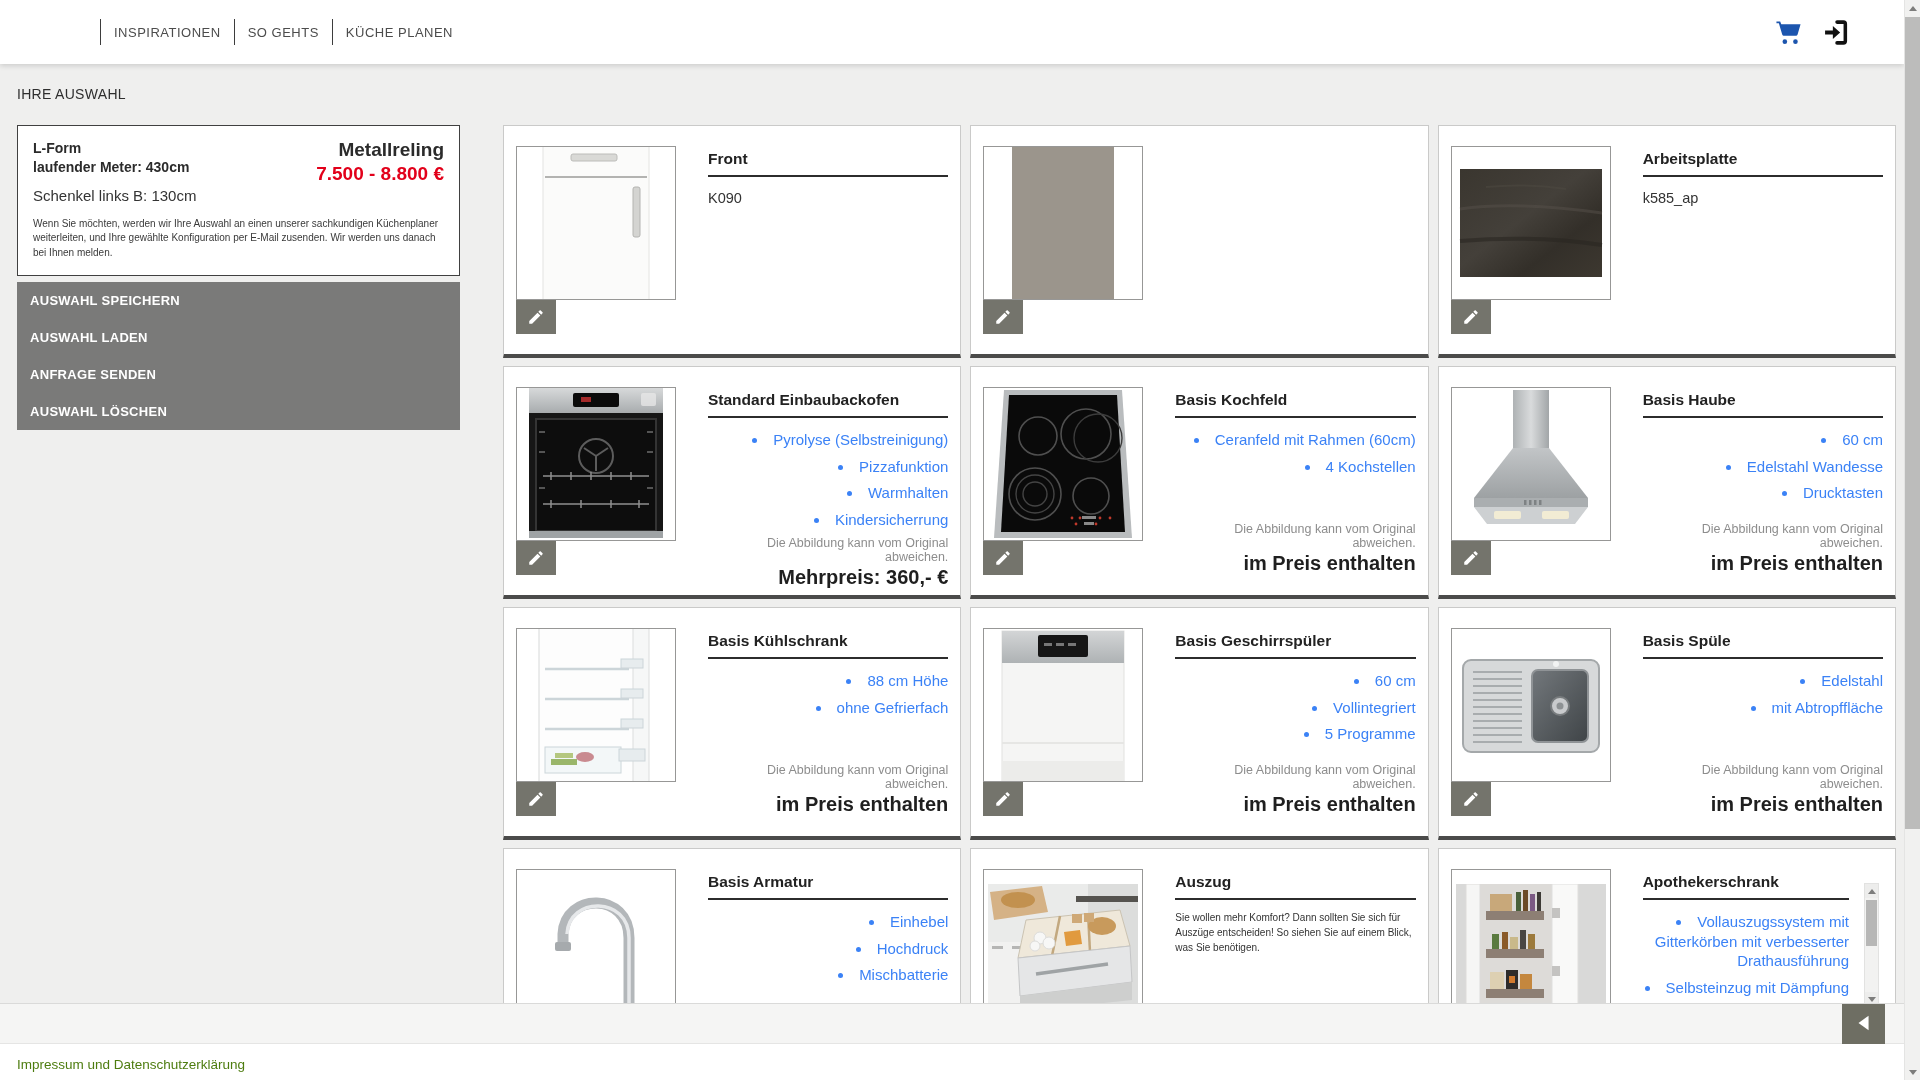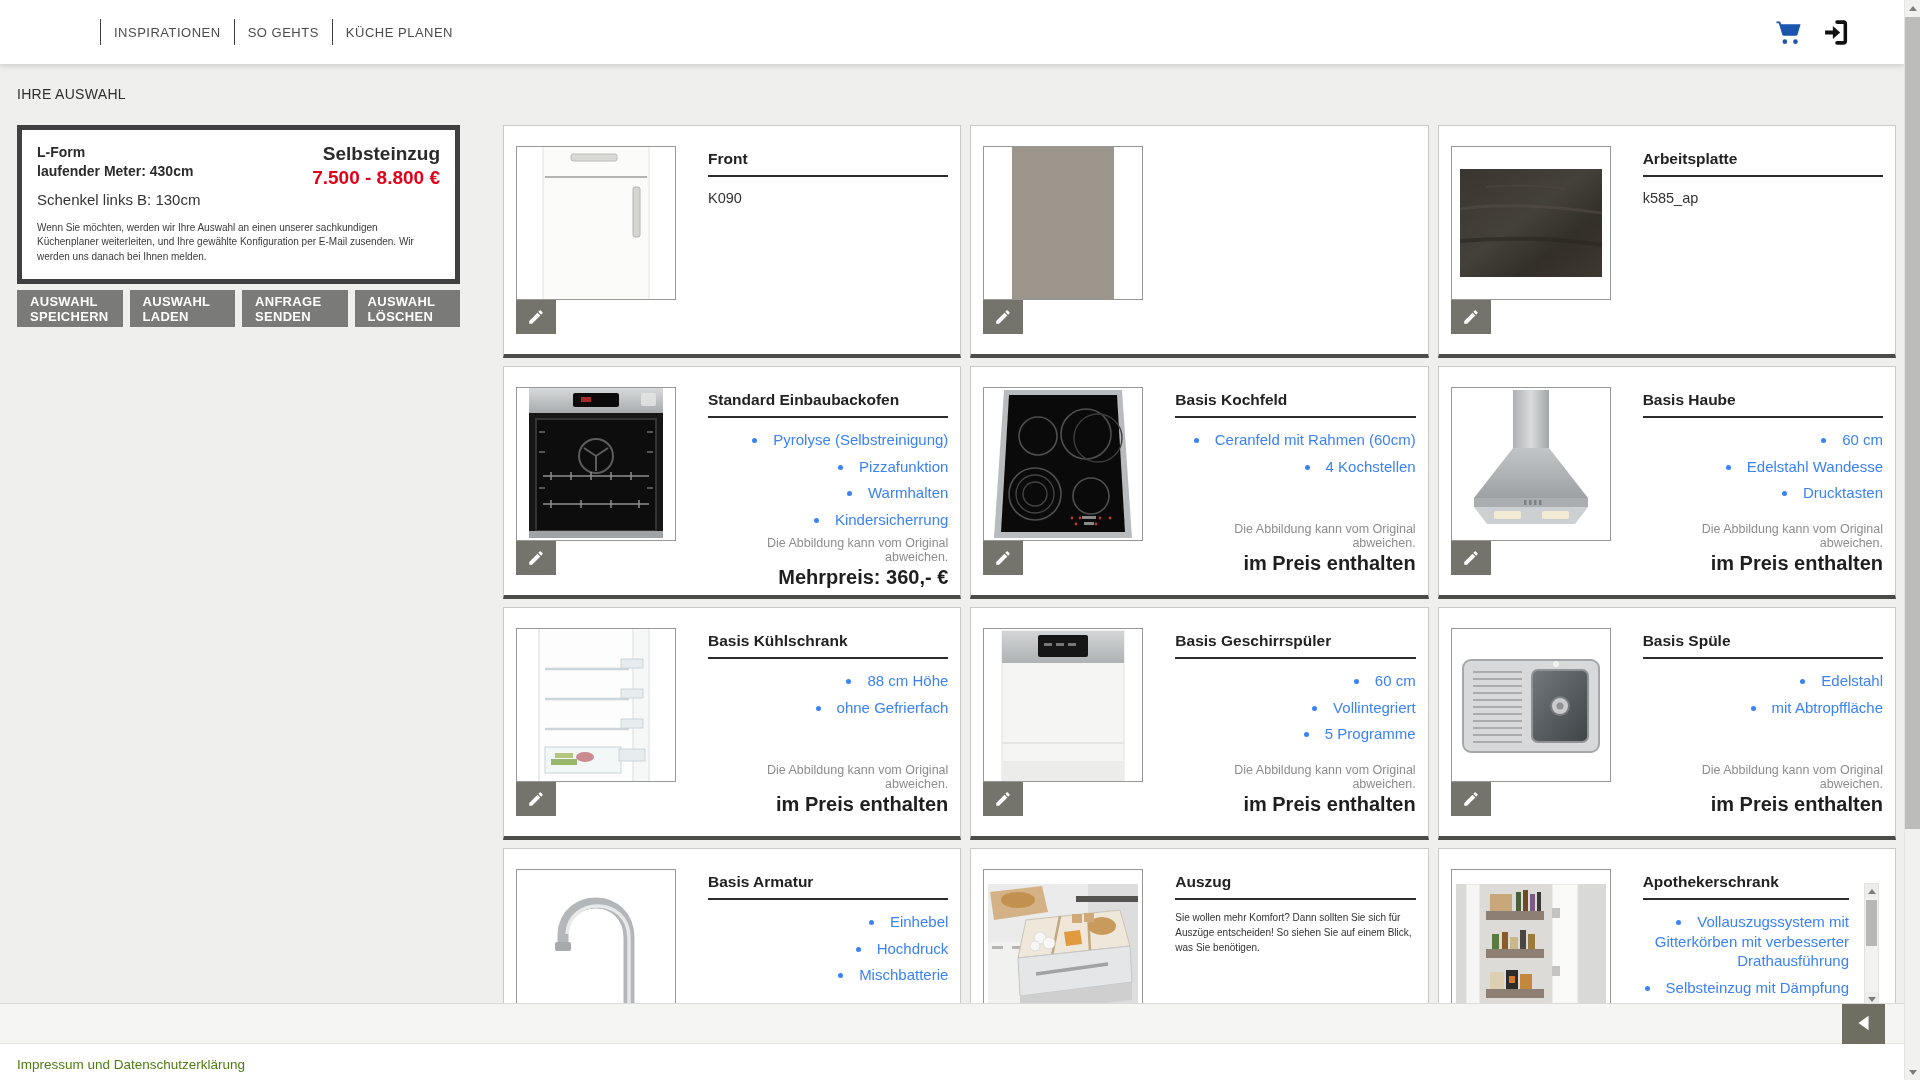--- a/index.html
+++ b/index.html
@@ -16,29 +16,29 @@
   .header-icons { position:absolute; right:54px; top:0; height:100%; display:flex; align-items:center; gap:21px; }
   .hicon { width:27px; height:27px; display:inline-flex; cursor:pointer; }
 
   
   .title-row { height:61px; padding:22px 0 0 17px; }
   .title-row h1 { font-size:14px; font-weight:400; color:#2e2e2e; letter-spacing:.3px; }
 
   
   .layout { display:flex; padding:0 8px 0 17px; height:878px; overflow:hidden; }
   aside { width:443px; margin-right:43px; flex:none; }
-  .summary-panel { background:#fff; border:5px solid #404040; padding:13px 15px 15px; }
+  .summary-panel { background:#fff; border:1px solid #404040; padding:13px 15px 15px; }
   .sum-top { display:flex; justify-content:space-between; }
   .sum-l1, .sum-l2 { font-size:14px; font-weight:bold; color:#2b2b2b; line-height:1.35; }
   .sum-l3 { font-size:15px; color:#333; margin-top:10px; }
   .sum-price { text-align:right; }
   .gp-label { font-size:19px; font-weight:bold; color:#2b2b2b; }
   .gp-value { font-size:19px; font-weight:bold; margin-top:2px; }
   .sum-info { font-size:10px; color:#3a3a3a; line-height:1.45; margin-top:13px; }
-  .btn-grid { display:grid; grid-template-columns:1fr 1fr 1fr 1fr; gap:7px; margin-top:6px; }
+  .btn-grid { display:grid; grid-template-columns:1fr; margin-top:6px; }
   .btn-grid button { height:37px; background:#7a7a79; border:none; color:#fff; font-weight:bold;
     font-size:13px; letter-spacing:.3px; text-align:left; padding-left:13px; cursor:pointer;
     font-family:inherit; }
 
   
   .grid { flex:1; display:grid; grid-template-columns:repeat(3,1fr); gap:8px 9px;
     grid-auto-rows:233px; align-content:start; }
   .card { background:#fff; border:1px solid #cacac9; border-bottom:4px solid #4b4b4a;
     display:flex; padding:20px 12px; position:relative; }
   .col-img { width:172px; flex:none; display:flex; flex-direction:column; justify-content:space-between; }
@@ -120,21 +120,21 @@
 
     <aside>
       <div class="summary-panel">
         <div class="sum-top">
           <div>
             <div class="sum-l1">L-Form</div>
             <div class="sum-l2">laufender Meter: 430cm</div>
             <div class="sum-l3">Schenkel links B: 130cm</div>
           </div>
           <div class="sum-price">
-            <div class="gp-label">Selbsteinzug</div>
+            <div class="gp-label">Metallreling</div>
             <div class="gp-value" style="color:#e2001a;">7.500 - 8.800 €</div>
           </div>
         </div>
         <p class="sum-info">Wenn Sie möchten, werden wir Ihre Auswahl an einen unserer sachkundigen Küchenplaner weiterleiten, und Ihre gewählte Konfiguration per E-Mail zusenden. Wir werden uns danach bei Ihnen melden.</p>
       </div>
       <div class="btn-grid">
         <button>AUSWAHL SPEICHERN</button>
         <button>AUSWAHL LADEN</button>
         <button>ANFRAGE SENDEN</button>
         <button>AUSWAHL LÖSCHEN</button>

